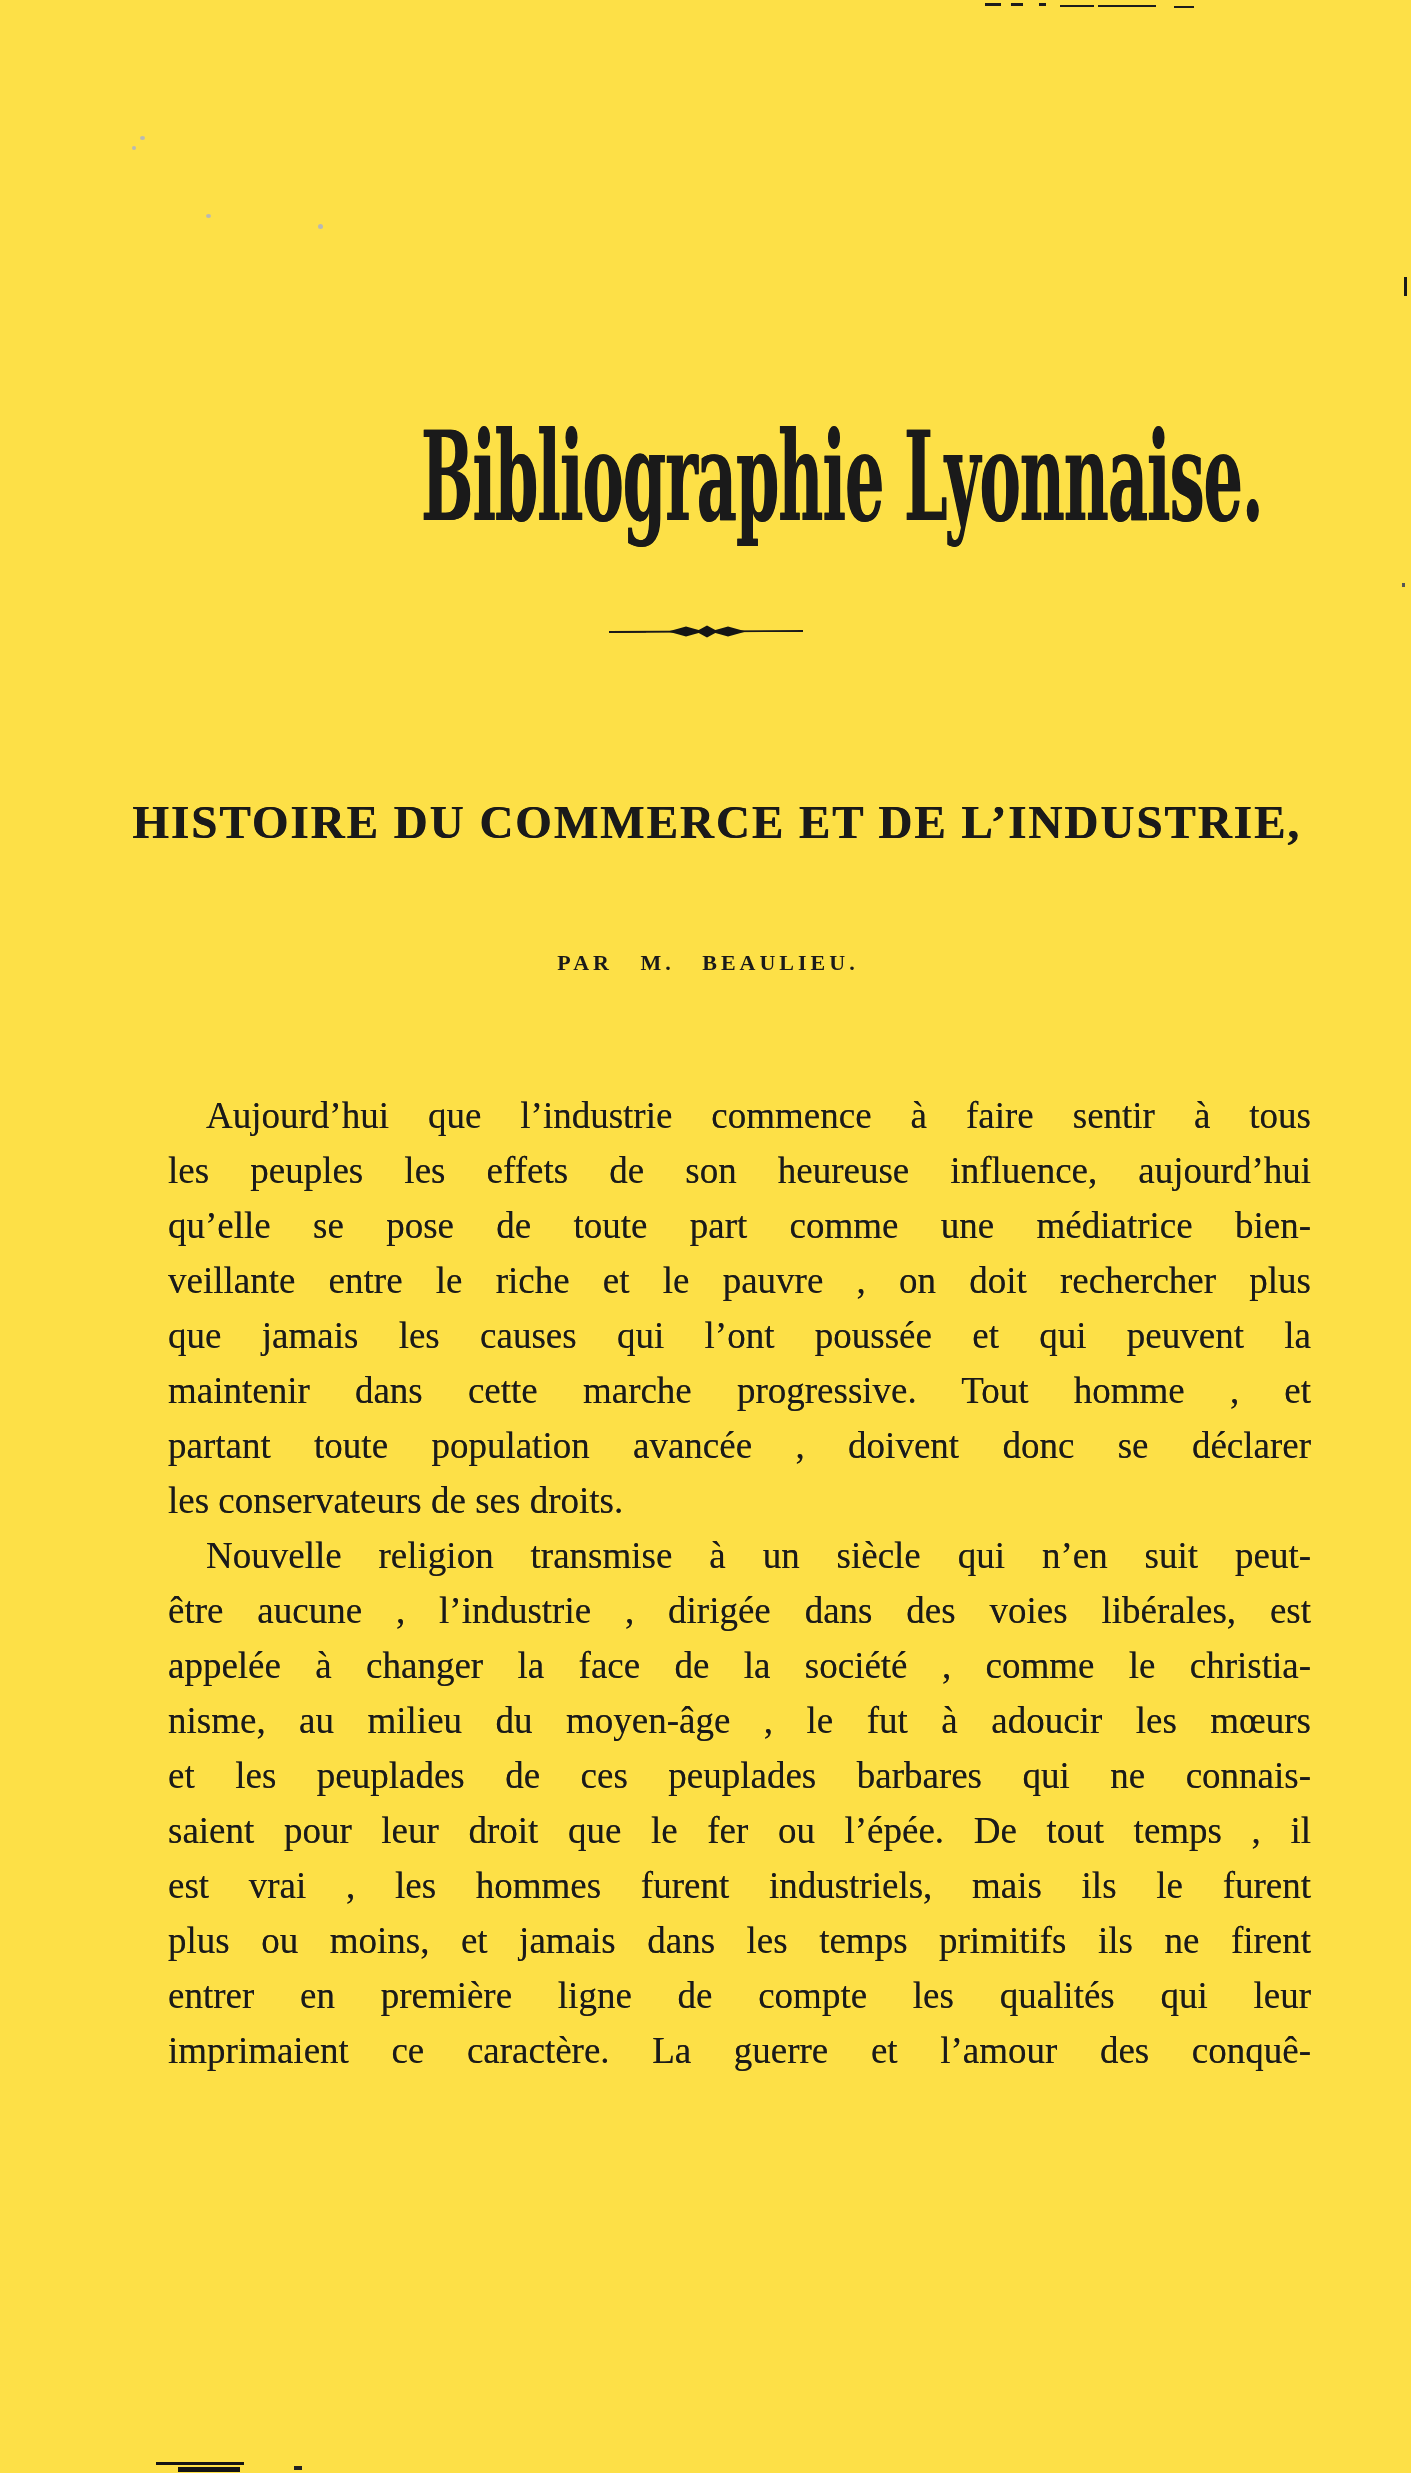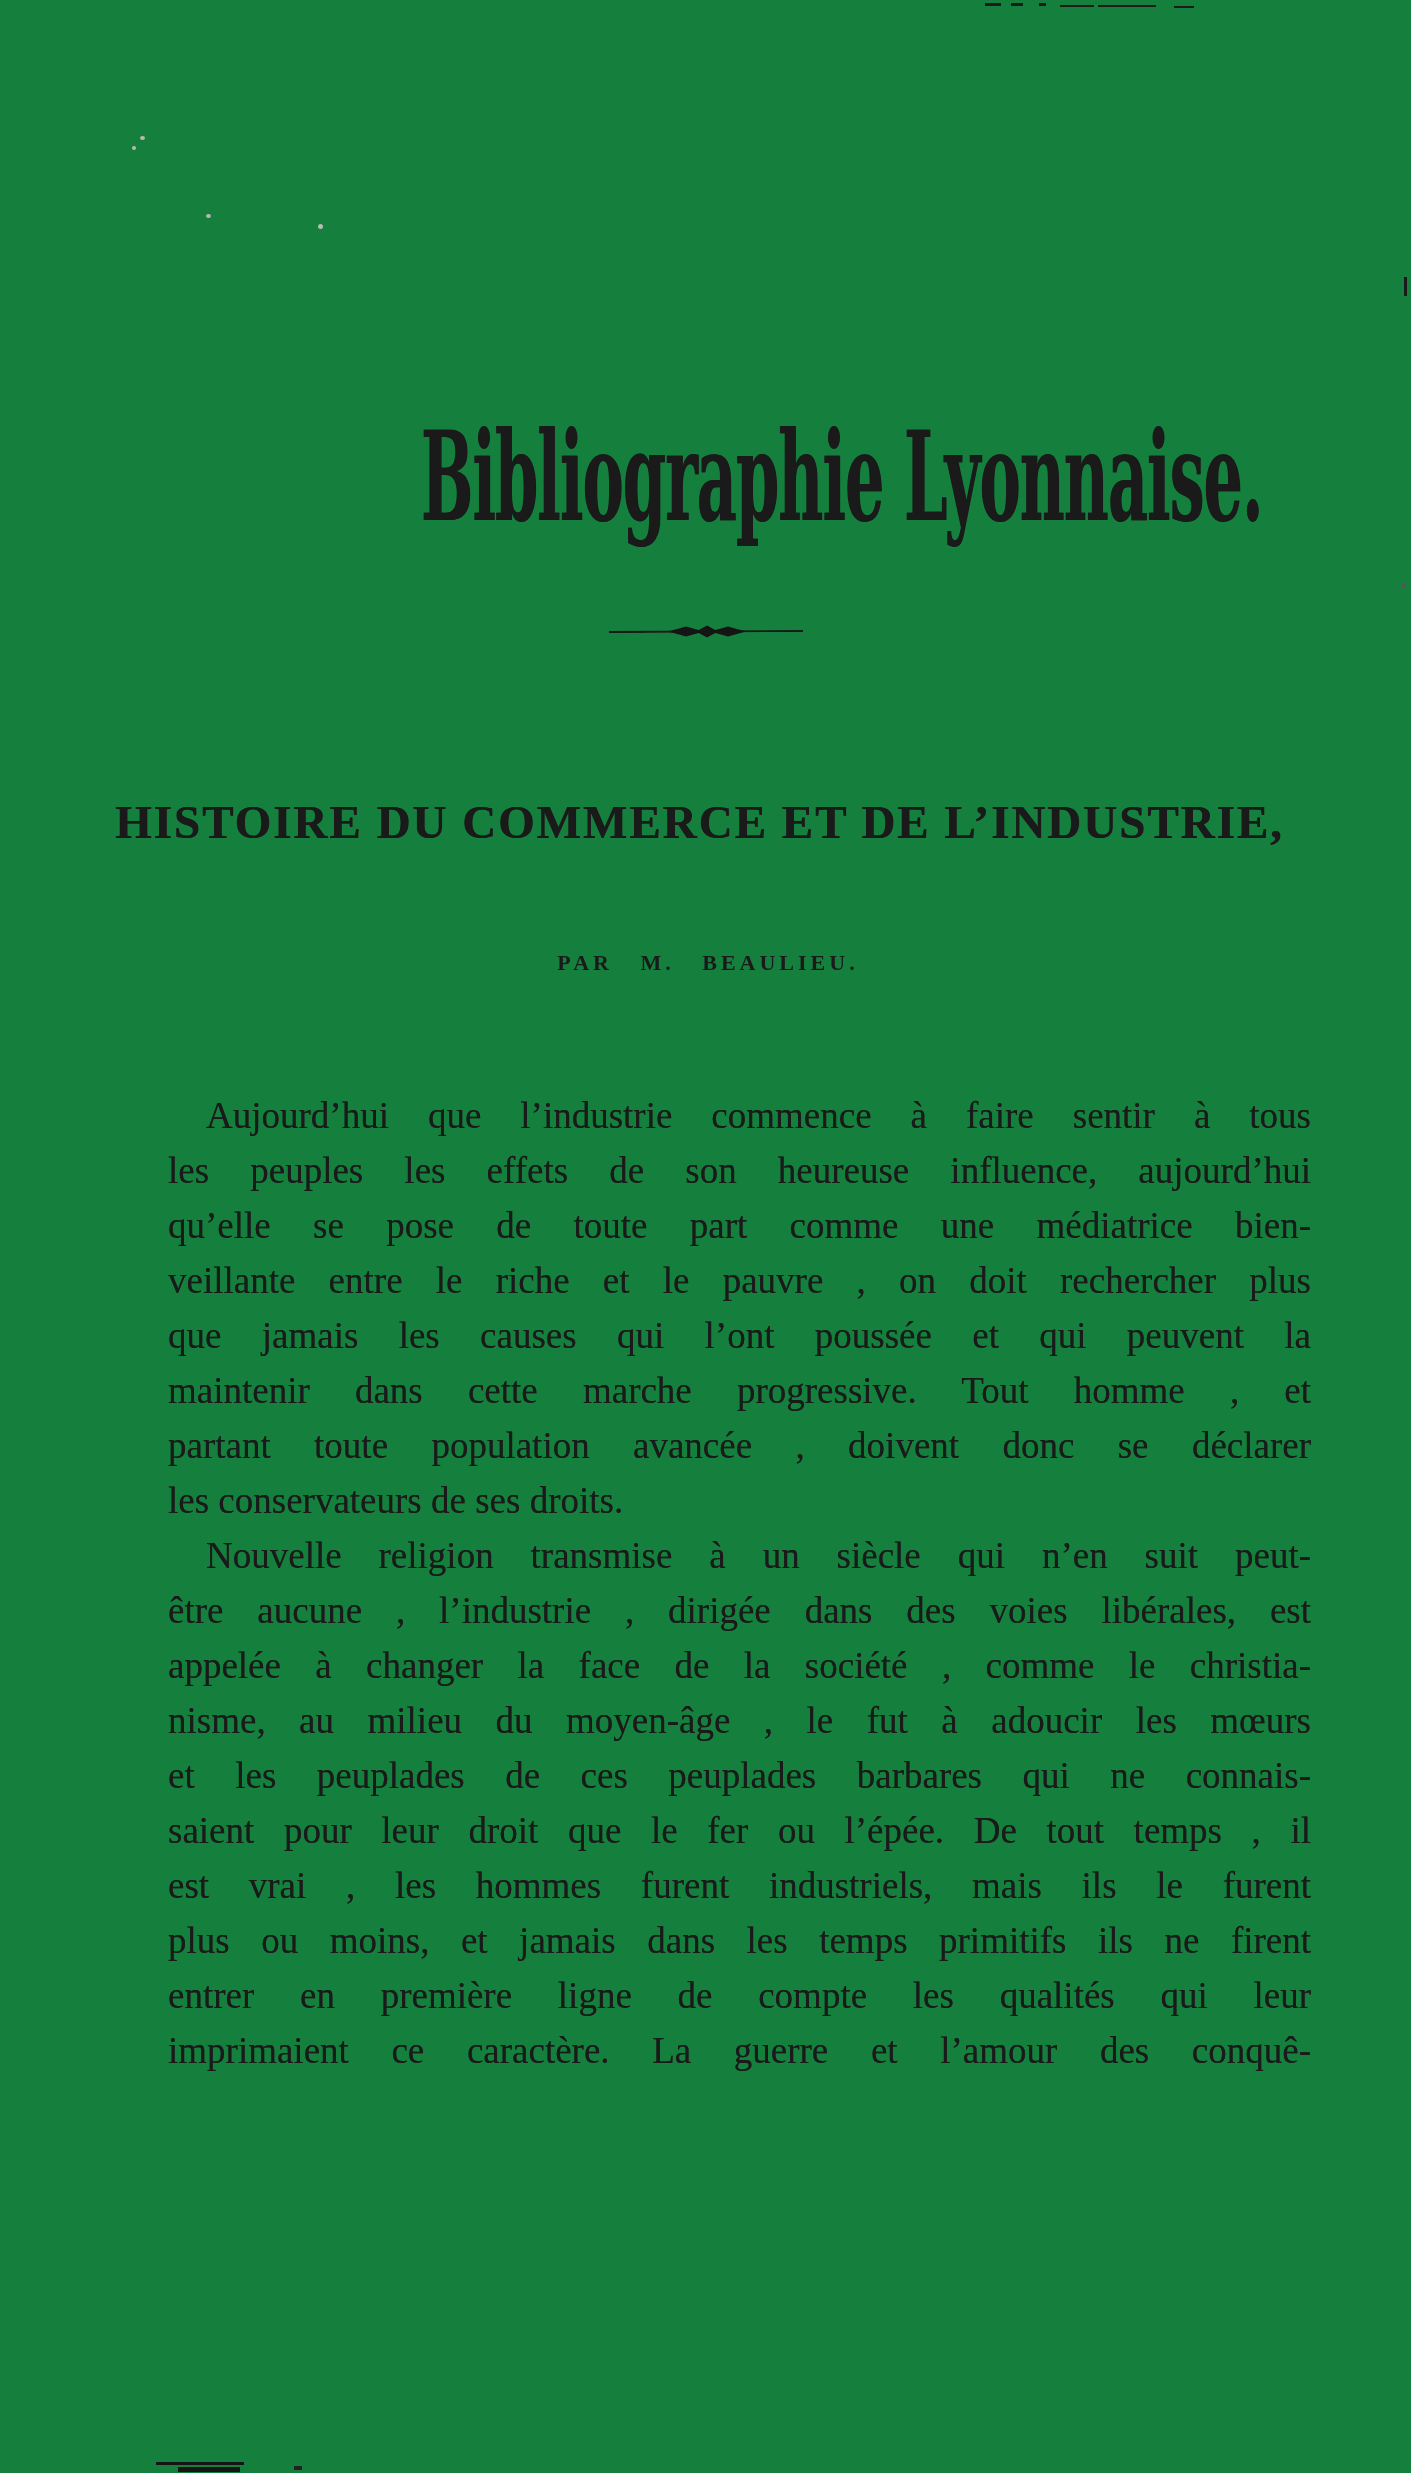--- a/index.html
+++ b/index.html
@@ -4,21 +4,21 @@
 <style>
   html,body{margin:0;padding:0;}
   body{
     background:#e8e8e6;
     font-family:"Liberation Serif", serif;
   }
   .page{
     position:relative;
     width:1411px;
     height:2473px;
-    background:#15803d;
+    background:#fde047;
     color:#1a1a1a;
     overflow:hidden;
   }
 
   
   .scan-dashes{
     position:absolute; top:3px; left:985px; height:8px;
     display:flex; align-items:flex-start;
   }
   .scan-dashes i{display:block;background:#1c1c1c;height:3px;margin-right:10px;}
@@ -59,21 +59,21 @@
 
   
   .rule-wrap{
     position:absolute; top:622px; left:0; right:0;
     text-align:center;
   }
 
   
   .article-heading{
     position:absolute; top:795px; left:115px; width:1186px;
-    text-align:left;
+    text-align:right;
     font-weight:bold;
     font-size:47px;
     letter-spacing:2px;
     white-space:nowrap;
     text-shadow:0.5px 0 0 #1a1a1a;
   }
   
   .byline{
     position:absolute; top:950px; left:115px; width:1186px;
     text-align:center;

